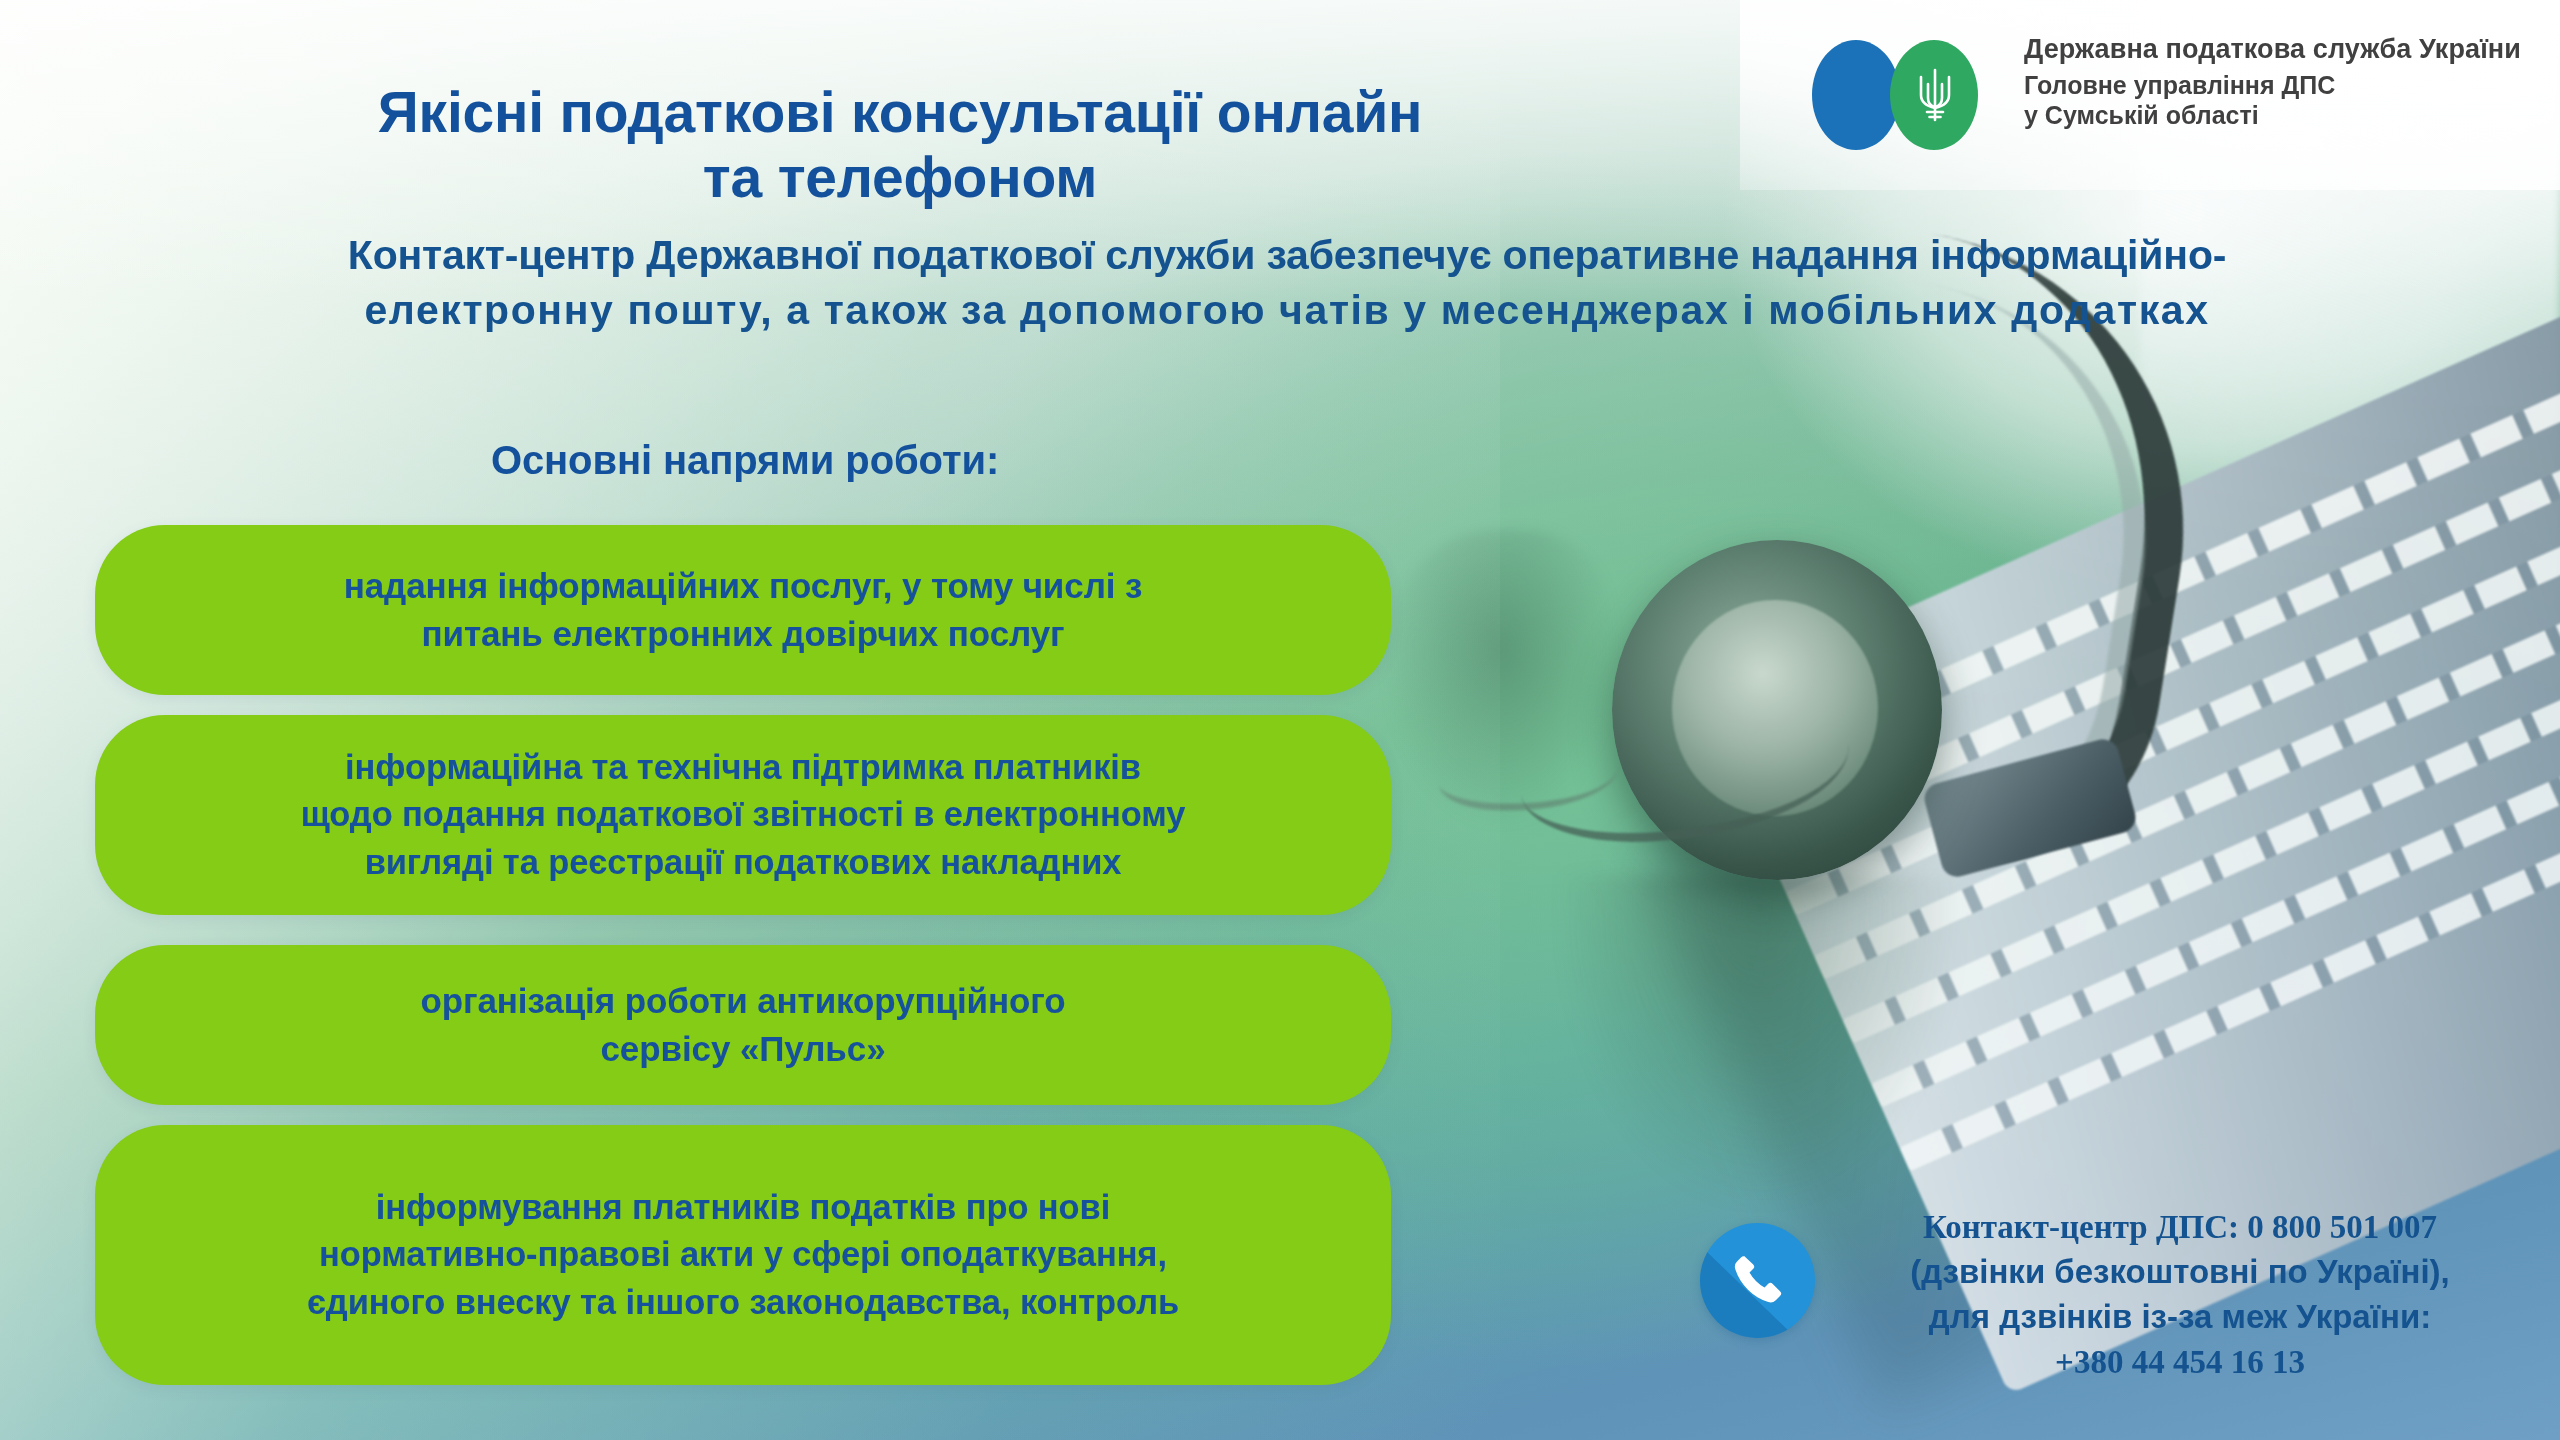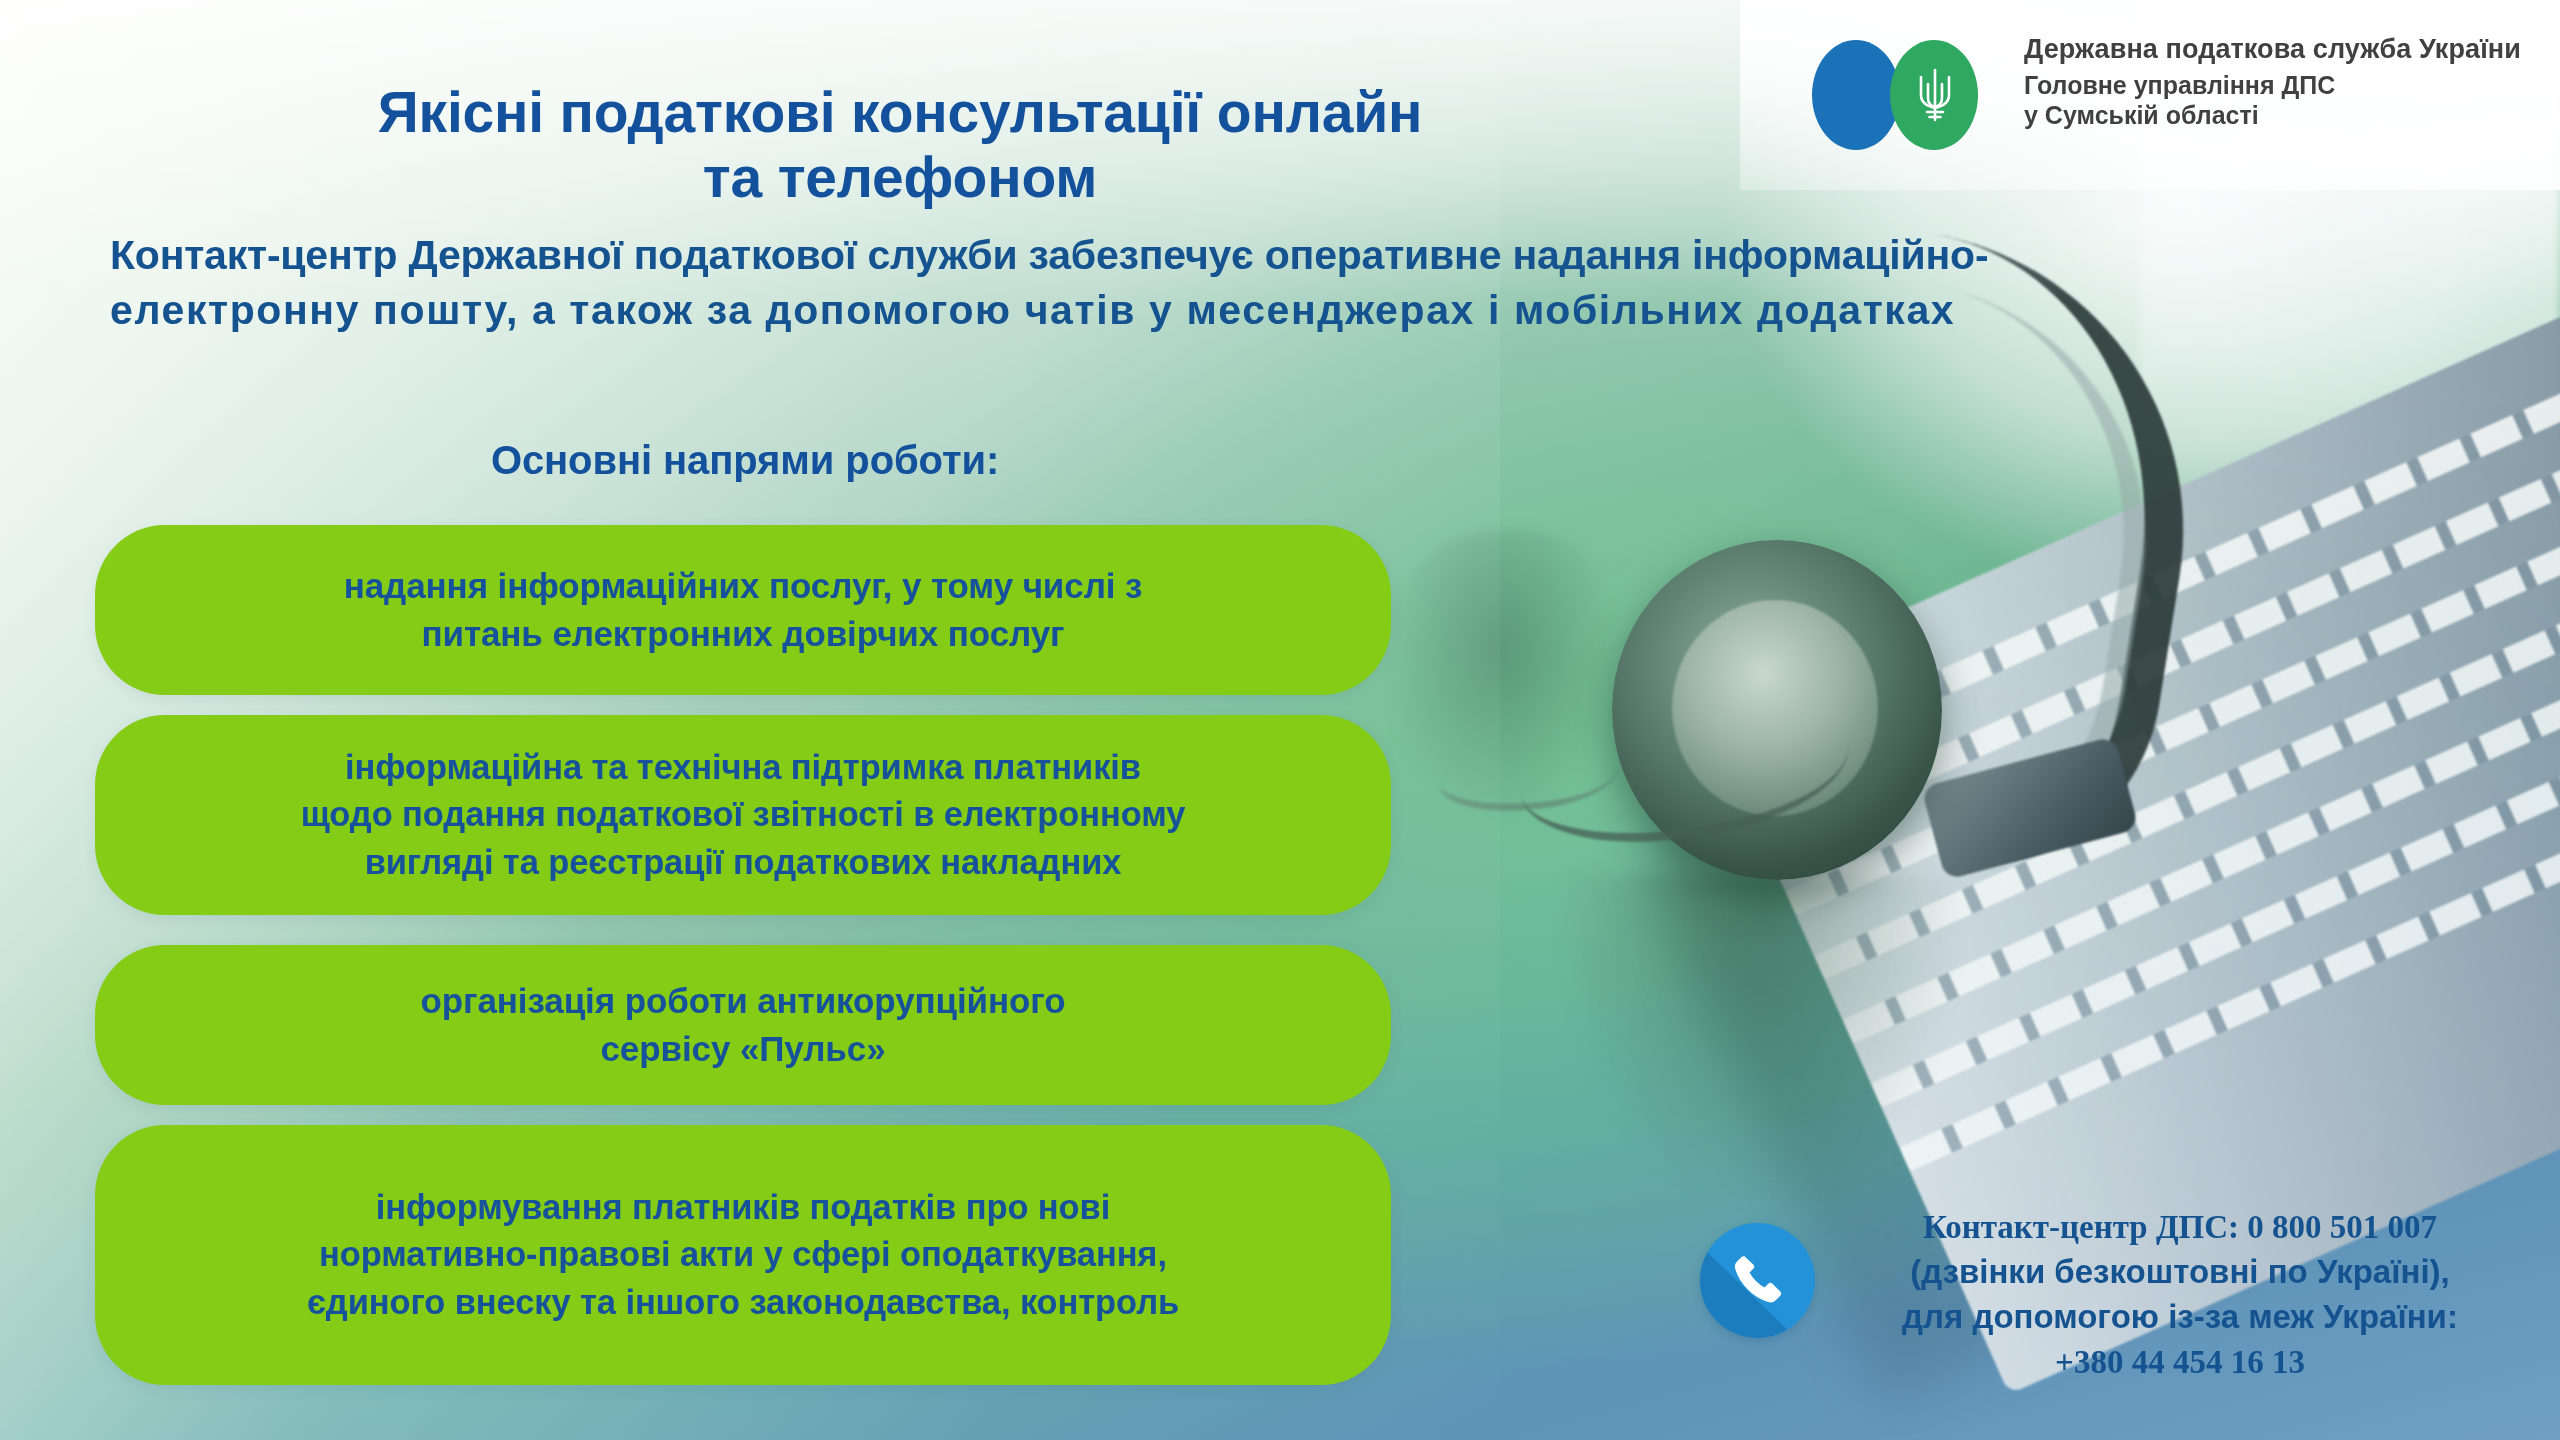--- a/index.html
+++ b/index.html
@@ -139,23 +139,23 @@
   
   .title{
     position:absolute;left:190px;top:42px;width:1420px;
     text-align:center;color:#13519c;
     font-size:57px;font-weight:700;line-height:1.14;
     letter-spacing:-.2px;
   }
   .title .l2{display:block;}
 
   .lead{
-    position:absolute;left:110px;top:228px;width:2330px;
+    position:absolute;left:122px;top:228px;width:2330px;
     color:#14538f;font-size:41px;font-weight:700;line-height:1.33;
-    text-align:left;letter-spacing:-.2px;
+    text-align:center;letter-spacing:-.2px;
   }
   .lead span{display:block;}
   .lead .ln2{letter-spacing:.4px;}
   .lead .ln3{letter-spacing:1.6px;}
 
   .section-title{
     position:absolute;left:95px;top:438px;width:1300px;
     text-align:center;color:#13519c;
     font-size:40px;font-weight:700;letter-spacing:-.1px;
   }
@@ -297,18 +297,18 @@
   <div class="contact">
     <div class="phone-badge">
       <div class="shadow"></div>
       <svg width="60" height="60" viewBox="0 0 24 24">
         <path fill="#ffffff" d="M6.6 2.5a1.3 1.3 0 0 0-1.3.4L3.6 4.6a3 3 0 0 0-.7 3c.9 3 2.6 5.8 5 8.2 2.4 2.4 5.2 4.1 8.2 5a3 3 0 0 0 3-.7l1.7-1.7a1.3 1.3 0 0 0 0-1.9l-2.9-2.9a1.3 1.3 0 0 0-1.9 0l-1.4 1.4a16 16 0 0 1-6-6l1.4-1.4a1.3 1.3 0 0 0 0-1.9L7 2.9a1.3 1.3 0 0 0-.4-.4z"></path>
       </svg>
     </div>
     <div class="contact-text">
       <span class="num">Контакт-центр ДПС: 0 800 501 007</span>
       <span>(дзвінки безкоштовні по Україні),</span>
-      <span>для допомогою із-за меж України:</span>
+      <span>для дзвінків із-за меж України:</span>
       <span class="num">+380 44 454 16 13</span>
     </div>
   </div>
 
 </div>
 
 </body></html>

